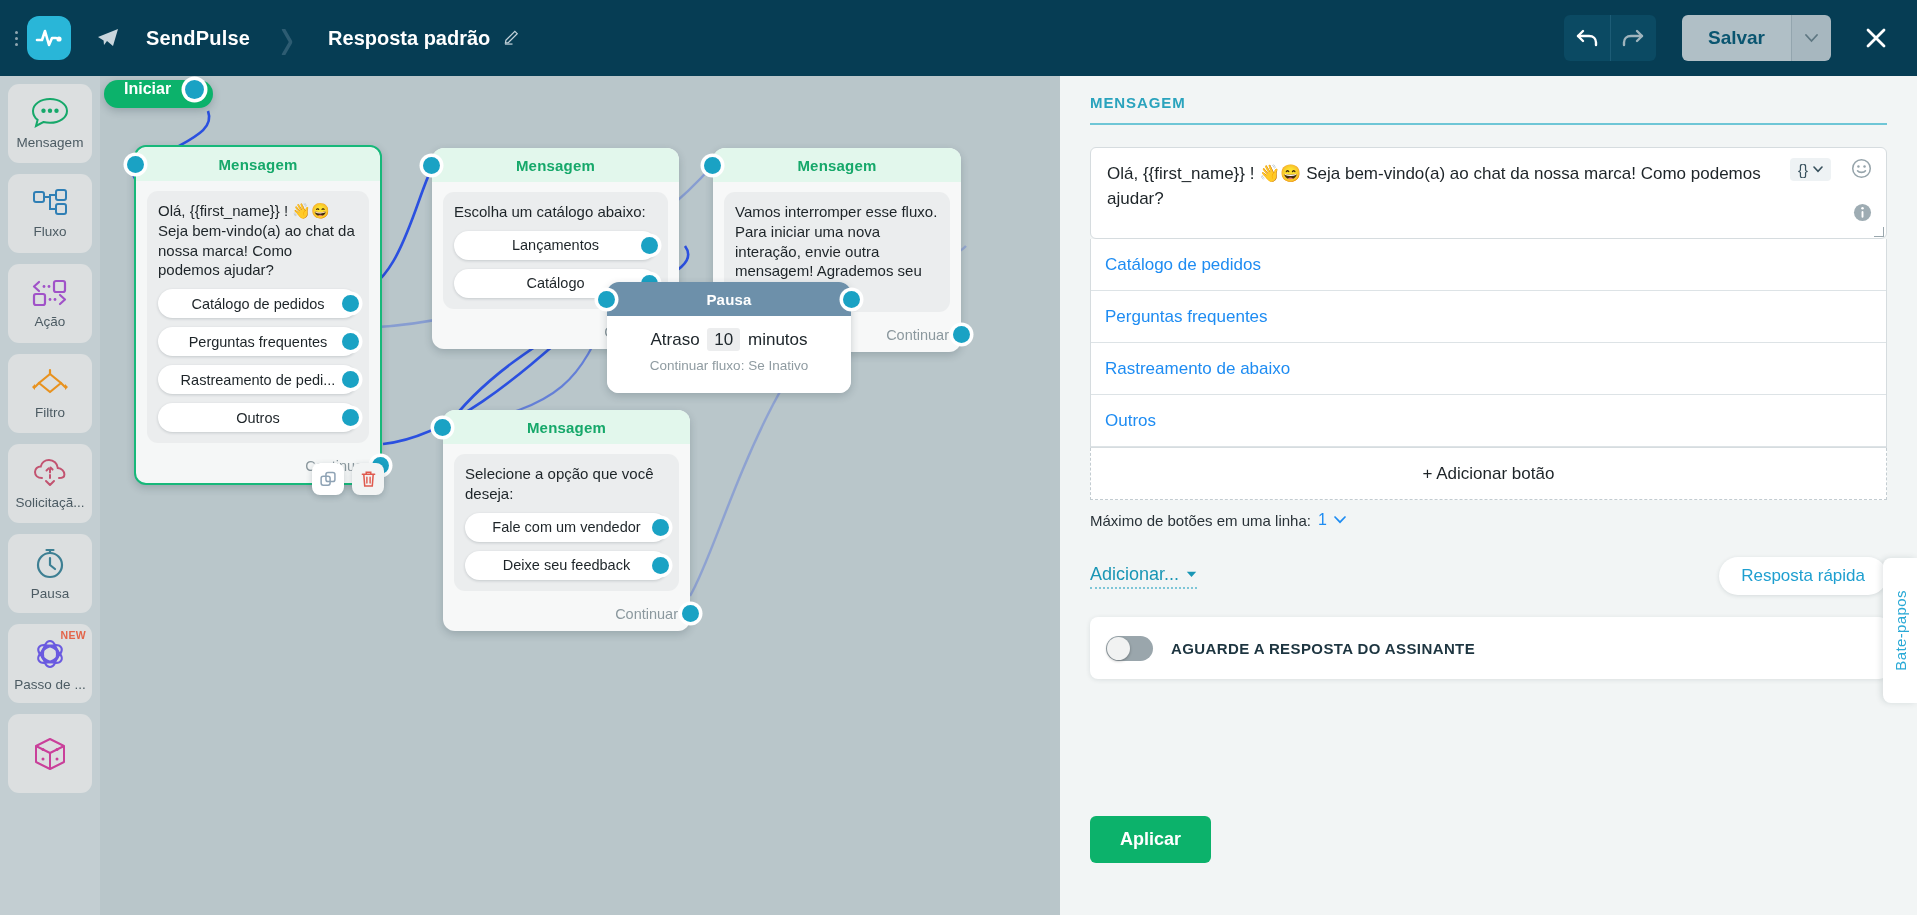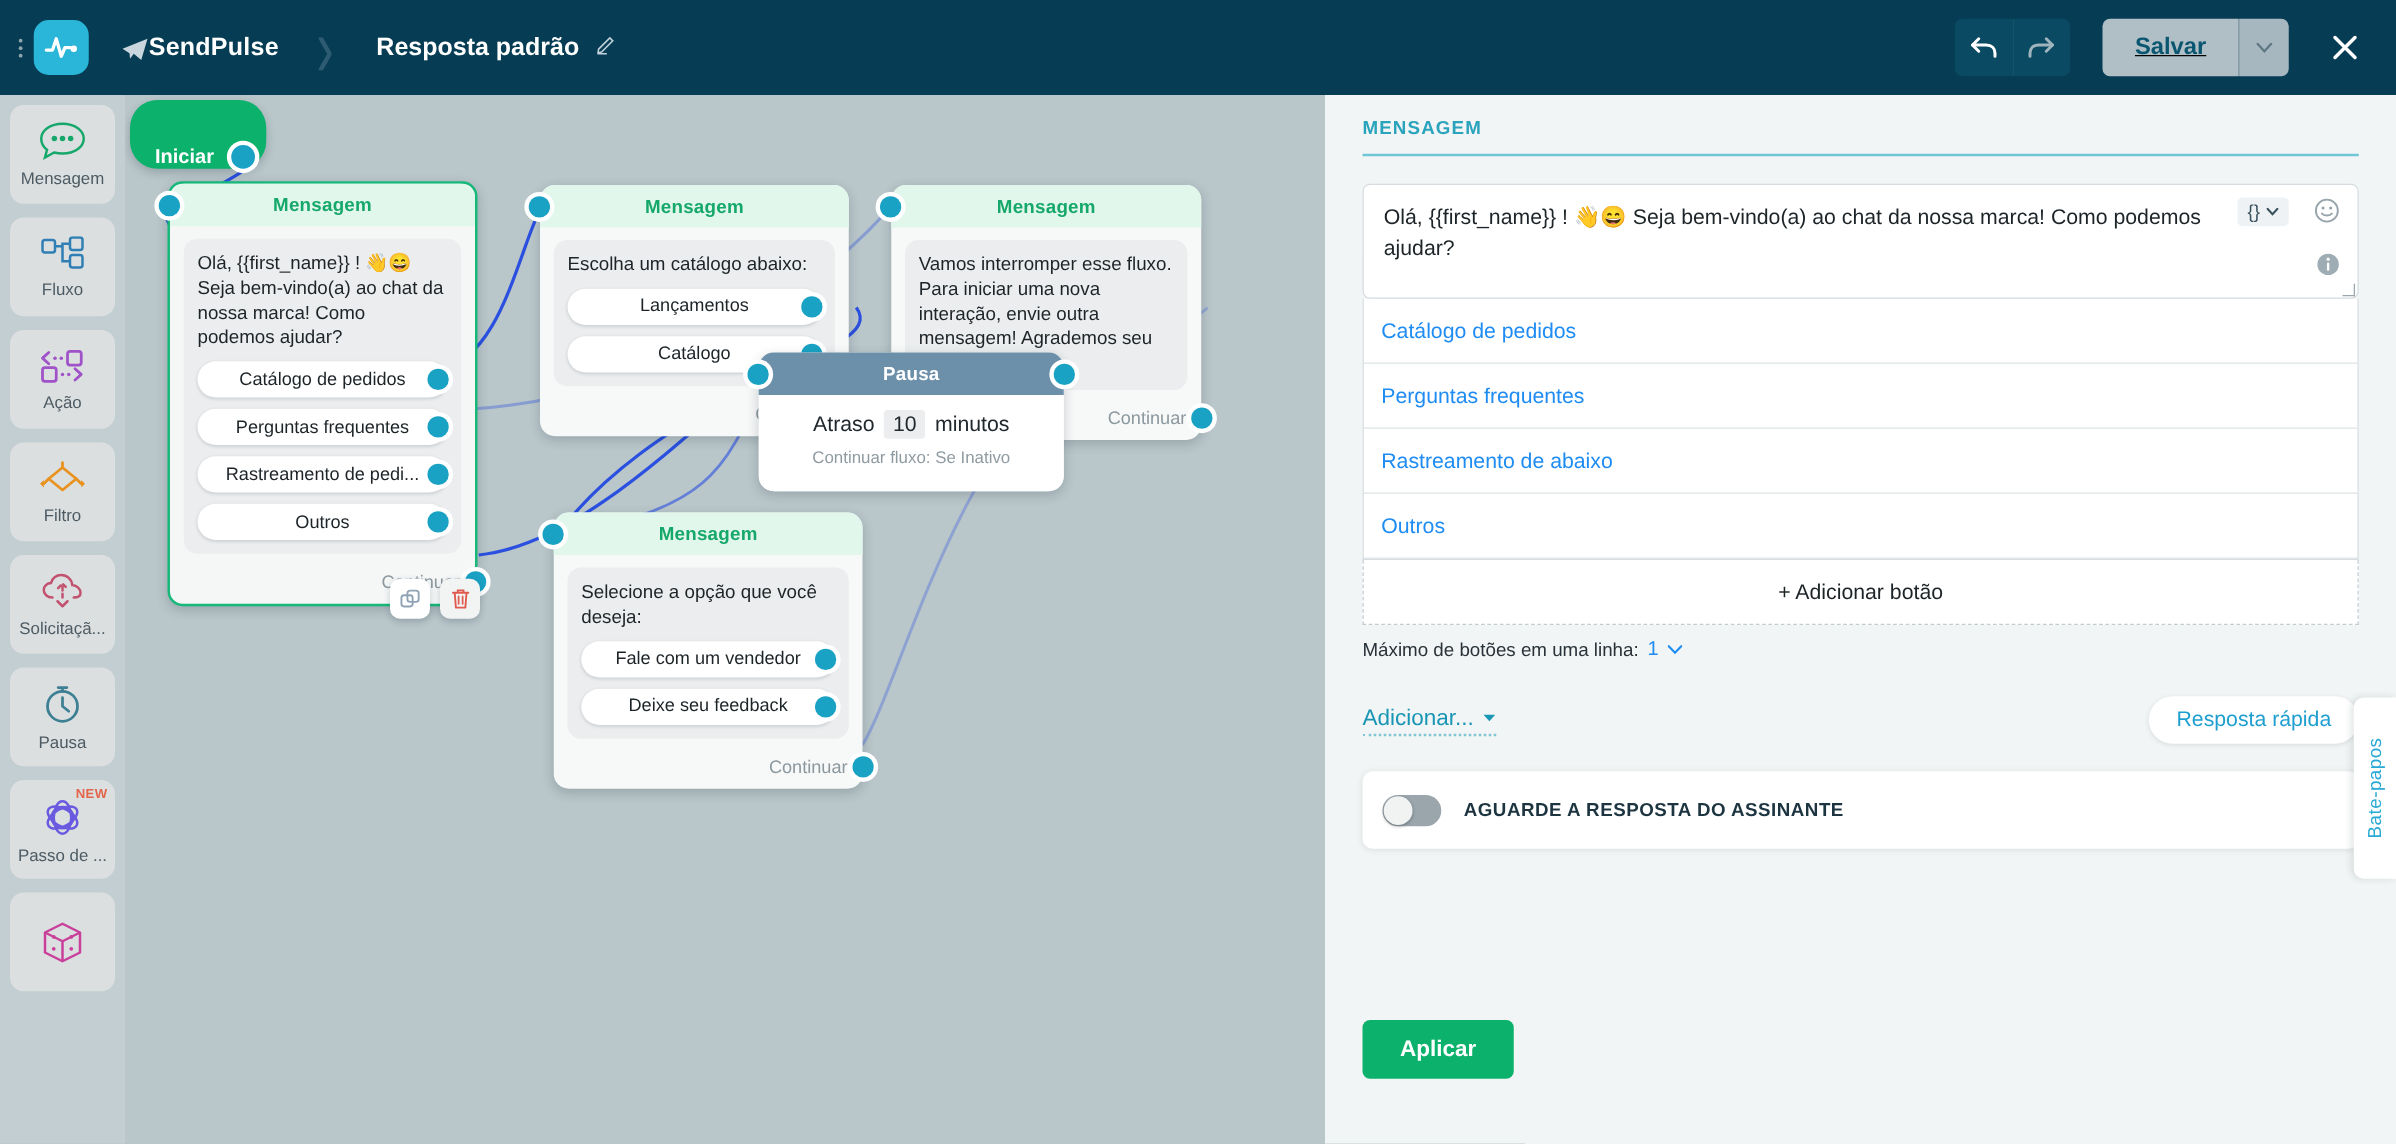--- a/index.html
+++ b/index.html
@@ -17,34 +17,34 @@
     background: #063d54; display: flex; align-items: center; z-index: 40;
   }
   .kebab { color: #7d97a3; font-size: 22px; line-height: 10px; margin-left: 9px;
            letter-spacing: 0; width: 14px; text-align: center; cursor: pointer;}
   .kebab span { display:block; width:3px;height:3px;border-radius:50%;background:#8fa6b0;margin:3px auto;}
   .logo-tile {
     width: 44px; height: 44px; border-radius: 12px; background: #29b6d8;
     margin-left: 4px; display: flex; align-items: center; justify-content: center;
   }
   .logo-tile svg { display:block; }
-  .brand { display: flex; align-items: flex-end; margin-left: 26px; gap: 0; }
+  .brand { display: flex; align-items: center; margin-left: 26px; gap: 27px; }
   .brand-name { color: #ffffff; font-size: 20px; font-weight: bold; letter-spacing: .2px;}
   .chev-sep { margin-left: 30px; color: #2d5c72; font-size: 42px; font-weight: 300;
               line-height: 0; transform: scaleY(1.6); }
   .flow-title { margin-left: 34px; color: #ffffff; font-size: 20px; font-weight: bold; }
   .edit-pencil { margin-left: 14px; color: #c2d2da; cursor: pointer; display:inline-block;}
   .topbar-right { position: absolute; right: 18px; top: 0; height: 76px; display: flex; align-items: center; gap: 0; }
   .icon-btn {
     width: 46px; height: 46px; background: #0b4a63; display: flex; align-items: center; justify-content: center;
     cursor: pointer;
   }
   .icon-btn.left { border-radius: 6px 0 0 6px; }
   .icon-btn.right { border-radius: 0 6px 6px 0; border-left: 1px solid #1d5c76; }
-  .save-group { display: flex; margin-left: 26px; height: 46px; text-decoration: underline; }
+  .save-group { display: flex; margin-left: 26px; height: 46px; }
   .save-btn {
     background: #b0bfc6; color: #0a5570; font-size: 19px; font-weight: bold;
     padding: 0 26px; display: flex; align-items: center; border-radius: 6px 0 0 6px; cursor: pointer;
   }
   .save-caret {
     background: #a7b7bf; width: 40px; display: flex; align-items: center; justify-content: center;
     border-radius: 0 6px 6px 0; border-left: 1px solid #93a5ae; cursor: pointer;
   }
   .close-btn {
     margin-left: 22px; width: 46px; height: 46px; border-radius: 50%;
@@ -111,22 +111,22 @@
   .node-actions { position: absolute; display: flex; gap: 8px; }
   .act-btn {
     width: 32px; height: 32px; border-radius: 8px; background: #ffffff;
     display: flex; align-items: center; justify-content: center;
     box-shadow: 0 2px 6px rgba(20,40,50,.2); cursor: pointer;
   }
   .act-btn.del { background: #f2f4f4; }
 
   
   .start-pill {
-    position: absolute; background: #0cb26b; border-radius: 22px; height: 55px;
-    display: flex; align-items: flex-end; padding: 0 9px 0 20px; gap: 14px;
+    position: absolute; background: #0cb26b; border-radius: 22px; height: 28px;
+    display: flex; align-items: flex-start; padding: 0 9px 0 20px; gap: 14px;
     box-shadow: 0 3px 8px rgba(20,40,50,.22); cursor: pointer;
   }
   .start-pill .lbl { color:#fff; font-size:16px; font-weight:bold; }
   .start-pill .dot { width: 19px; height: 19px; }
 
   
   .node.pause .node-hd { background: #6d90aa; color: #ffffff; }
   .pause-body { background:#fff; border-radius: 0 0 12px 12px; padding: 14px 0 20px 0; text-align:center; }
   .pause-line1 { font-size: 17px; color: #20282d; }
   .pause-val { background:#ecedee; border-radius: 3px; padding: 2px 7px; margin: 0 3px; }

